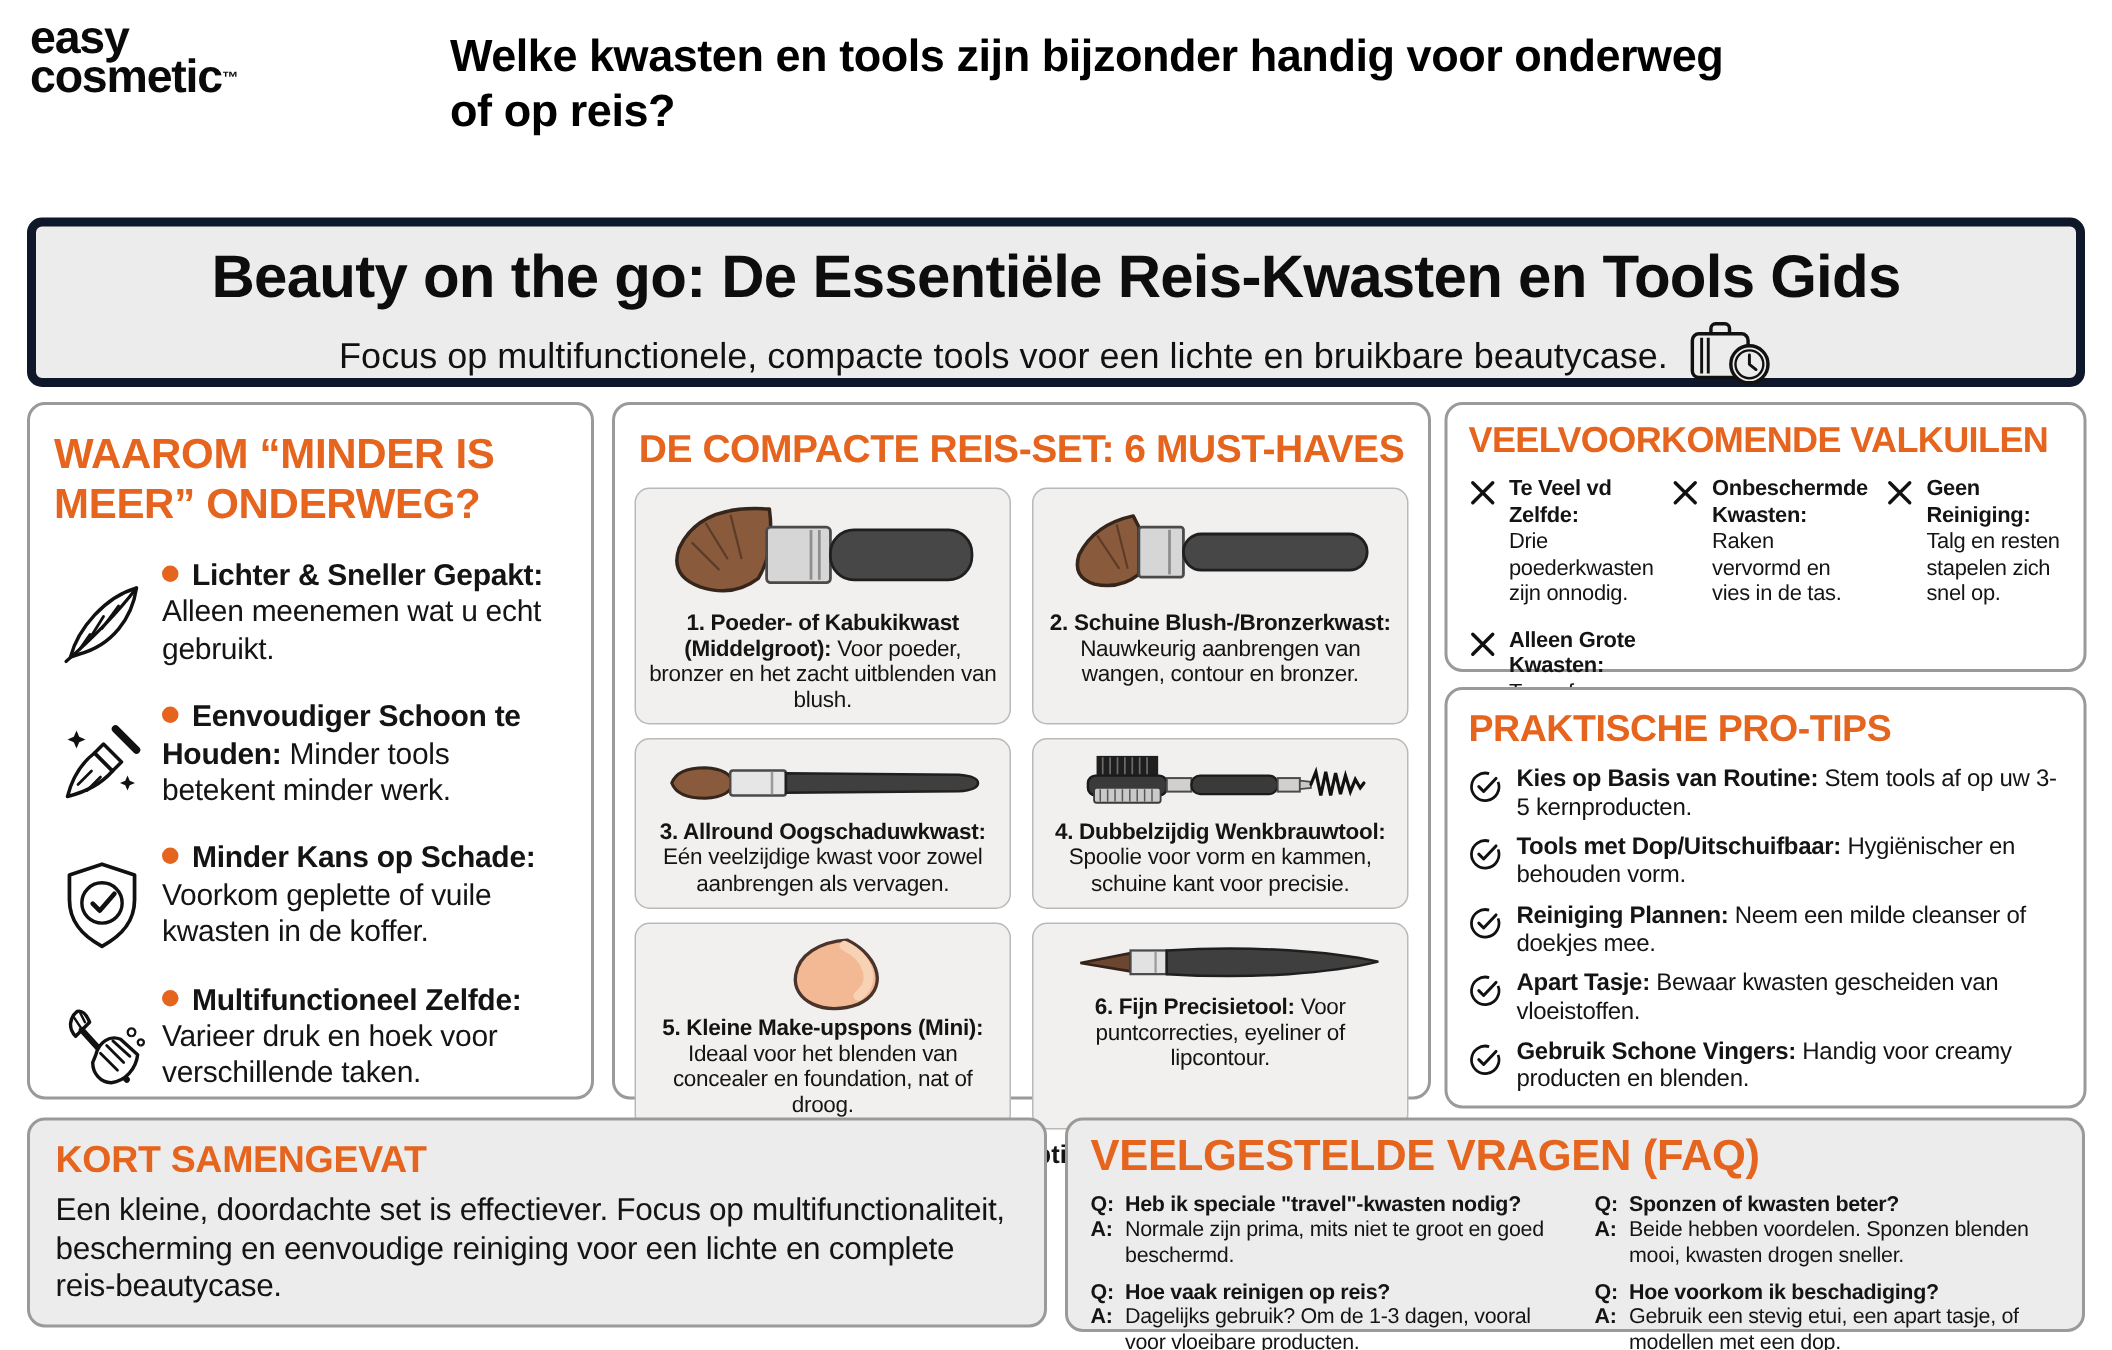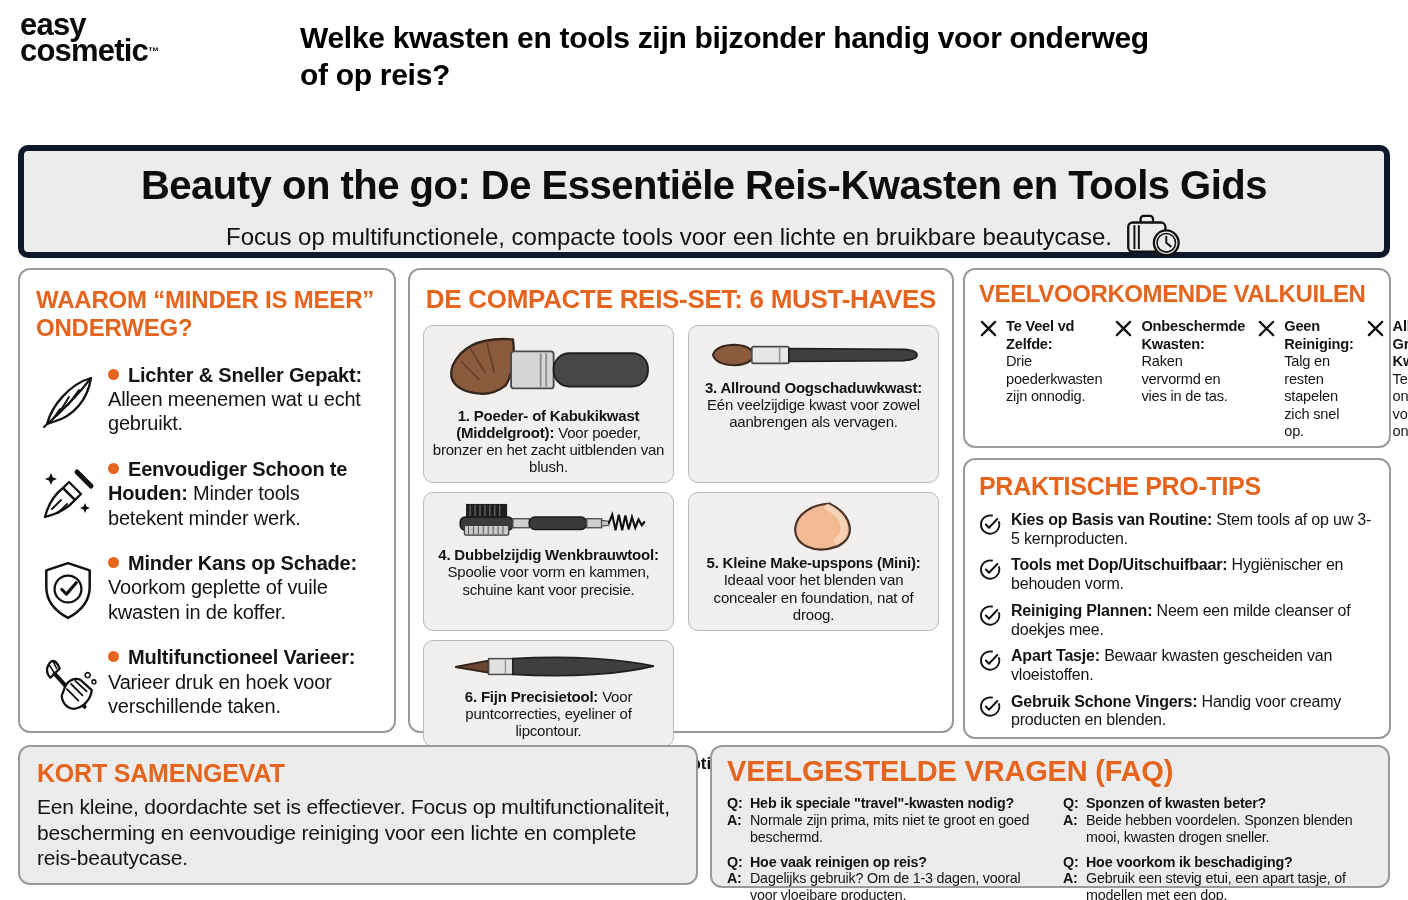--- a/index.html
+++ b/index.html
@@ -15,40 +15,40 @@
   .banner { position:absolute; left:18px; top:145px; width:1372px; height:113px; background:#ECECEC; border:6px solid #0f172a; border-radius:10px; text-align:center; }
   .banner h1 { font-size:40px; font-weight:800; letter-spacing:-0.5px; margin-top:12px; color:#0d0d0d; }
   .banner .sub { display:flex; justify-content:center; align-items:center; gap:12px; margin-top:3px; font-size:24px; color:#111; }
 
   
   .panel { position:absolute; background:#fff; border:2px solid #9a9a9a; border-radius:12px; }
   .orange-h { color:#E5641E; font-weight:800; }
 
   
   #panel-why { left:18px; top:268px; width:378px; height:465px; padding:14px 16px; }
-  #panel-why h2 { font-size:24px; line-height:1.18; margin:2px 0 20px; letter-spacing:-0.2px; }
-  .why-item { display:flex; gap:8px; align-items:center; margin-bottom:21px; }
+  #panel-why h2 { font-size:28px; line-height:1.18; margin:2px 0 20px; letter-spacing:-0.2px; }
+  .why-item { display:flex; gap:8px; align-items:flex-end; margin-bottom:21px; }
   .why-icon { width:64px; flex-shrink:0; display:flex; justify-content:center; padding-top:4px; }
   .why-text { font-size:20px; line-height:1.22; letter-spacing:-0.2px; }
   .dot { display:inline-block; width:11px; height:11px; background:#E5641E; border-radius:50%; margin-right:9px; vertical-align:2px; }
   .b { font-weight:700; }
 
   
   #panel-set { left:408px; top:268px; width:546px; height:465px; padding:8px 13px; }
   #panel-set h2 { font-size:26px; text-align:center; margin:6px 0 10px; letter-spacing:-0.3px; }
   .cards { display:grid; grid-template-columns:1fr 1fr; gap:9px 14px; }
   .card { background:#F1F0EE; border:1.5px solid #b9b9b9; border-radius:10px; padding:5px 8px 7px; text-align:center; }
   .card .img { display:flex; align-items:center; justify-content:center; }
   .card .cap { font-size:15px; line-height:1.14; letter-spacing:-0.2px; }
   .optional { text-align:right; font-size:17px; margin-top:7px; padding-right:2px; }
 
   
   #panel-pitfalls { left:963px; top:268px; width:428px; height:180px; padding:10px 14px; }
   #panel-pitfalls h2 { font-size:24px; margin:0 0 10px; letter-spacing:-0.4px; white-space:nowrap; }
-  .pit-grid { display:grid; grid-template-columns:1fr 1fr 1fr 1fr; gap:13px 12px; }
+  .pit-grid { display:grid; grid-template-columns:1fr 1fr 1fr; gap:13px 12px; }
   .pit-item { display:flex; gap:8px; }
   .pit-item svg { flex-shrink:0; margin-top:1px; }
   .pit-text { font-size:14.6px; line-height:1.2; letter-spacing:-0.2px; }
 
   
   #panel-protips { left:963px; top:458px; width:428px; height:281px; padding:10px 14px; }
   #panel-protips h2 { font-size:25px; margin:2px 0 10px; letter-spacing:-0.3px; }
   .tip { display:flex; gap:10px; margin-bottom:8px; }
   .tip svg { flex-shrink:0; margin-top:2px; }
   .tip-text { font-size:16px; line-height:1.17; letter-spacing:-0.2px; }
@@ -141,21 +141,21 @@
       <div class="why-icon">
         <svg width="62" height="62" viewBox="0 0 60 60">
           <path d="M14 8 C9 12 8 19 13 24 L22 15 C20 10 17 7 14 8 Z" fill="none" stroke="#111" stroke-width="2.2" stroke-linejoin="round"></path>
           <path d="M12 12 L16 18 M16 9 L19 15" stroke="#111" stroke-width="1.6" stroke-linecap="round"></path>
           <path d="M17 20 L46 52" stroke="#111" stroke-width="4" stroke-linecap="round"></path>
           <path d="M26 36 C28 28 35 23 42 26 L53 36 C52 45 45 53 36 54 C29 54 24 48 24 41 Z" fill="#fff" stroke="#111" stroke-width="2.2" stroke-linejoin="round"></path>
           <path d="M33 30 L44 41 M29 35 L40 46 M37 27 L48 37" stroke="#111" stroke-width="1.8" stroke-linecap="round"></path>
           <path d="M49 24 a2.5 2.5 0 1 1 .1 0 M55 30 a2 2 0 1 1 .1 0" fill="none" stroke="#111" stroke-width="1.5"></path>
         </svg>
       </div>
-      <div class="why-text"><span class="dot"></span><span class="b">Multifunctioneel Varieer:</span> <span>Varieer druk en hoek voor verschillende taken.</span></div>
+      <div class="why-text"><span class="dot"></span><span class="b">Multifunctioneel Zelfde:</span> <span>Varieer druk en hoek voor verschillende taken.</span></div>
     </div>
   </div>
 
   <div class="panel" id="panel-set">
     <h2 class="orange-h">DE COMPACTE REIS-SET: 6 MUST-HAVES</h2>
     <div class="cards">
 
       <div class="card">
         <div class="img" style="height:76px;">
           <svg width="232" height="74" viewBox="0 0 250 80">
@@ -163,20 +163,32 @@
             <path d="M40 18 L56 44 M58 12 L66 44 M30 32 L50 52" stroke="#5d3c27" stroke-width="1.6"></path>
             <rect x="84" y="21" width="46" height="40" rx="3" fill="#d6d6d6" stroke="#4a4a4a" stroke-width="2"></rect>
             <line x1="116" y1="23" x2="116" y2="59" stroke="#8e8e8e" stroke-width="2"></line>
             <line x1="122" y1="23" x2="122" y2="59" stroke="#8e8e8e" stroke-width="2"></line>
             <rect x="130" y="23" width="102" height="36" rx="17" fill="#474747" stroke="#1f1f1f" stroke-width="2"></rect>
           </svg>
         </div>
         <div class="cap"><span class="b">1. Poeder- of Kabukikwast (Middelgroot):</span> <span>Voor poeder, bronzer en het zacht uitblenden van blush.</span></div>
       </div>
 
+      <div class="card">
+        <div class="img" style="height:76px;">
+          <svg width="232" height="66" viewBox="0 0 250 70">
+            <path d="M62 8 Q 34 14 23 36 Q 18 52 34 57 Q 52 61 66 50 L66 16 Z" fill="#8a5a3c" stroke="#35251a" stroke-width="2.5" stroke-linejoin="round"></path>
+            <path d="M36 22 L52 46 M50 14 L58 46" stroke="#5d3c27" stroke-width="1.5"></path>
+            <rect x="66" y="16" width="32" height="36" rx="2" fill="#d6d6d6" stroke="#4a4a4a" stroke-width="2"></rect>
+            <line x1="88" y1="18" x2="88" y2="50" stroke="#8e8e8e" stroke-width="2"></line>
+            <rect x="98" y="21" width="132" height="26" rx="13" fill="#474747" stroke="#1f1f1f" stroke-width="2"></rect>
+          </svg>
+        </div>
+        <div class="cap"><span class="b">2. Schuine Blush-/Bronzerkwast:</span> <span>Nauwkeurig aanbrengen van wangen, contour en bronzer.</span></div>
+      </div>
 
       <div class="card">
         <div class="img" style="height:48px;">
           <svg width="232" height="38" viewBox="0 0 250 40">
             <path d="M16 20 Q 20 9 40 9 Q 58 10 60 20 Q 58 30 40 31 Q 20 31 16 20 Z" fill="#8a5a3c" stroke="#35251a" stroke-width="2.2"></path>
             <rect x="58" y="11" width="40" height="18" rx="2" fill="#e6e6e6" stroke="#4a4a4a" stroke-width="1.8"></rect>
             <line x1="88" y1="12" x2="88" y2="28" stroke="#9a9a9a" stroke-width="1.8"></line>
             <path d="M98 13 L222 14 Q 236 15 236 20 Q 236 25 222 26 L98 27 Z" fill="#3f3f3f" stroke="#1f1f1f" stroke-width="1.8"></path>
           </svg>
         </div>

